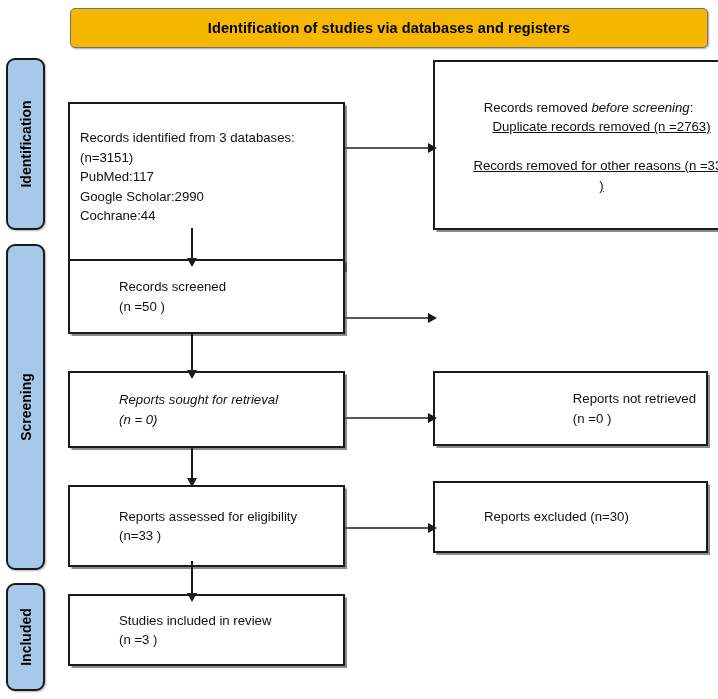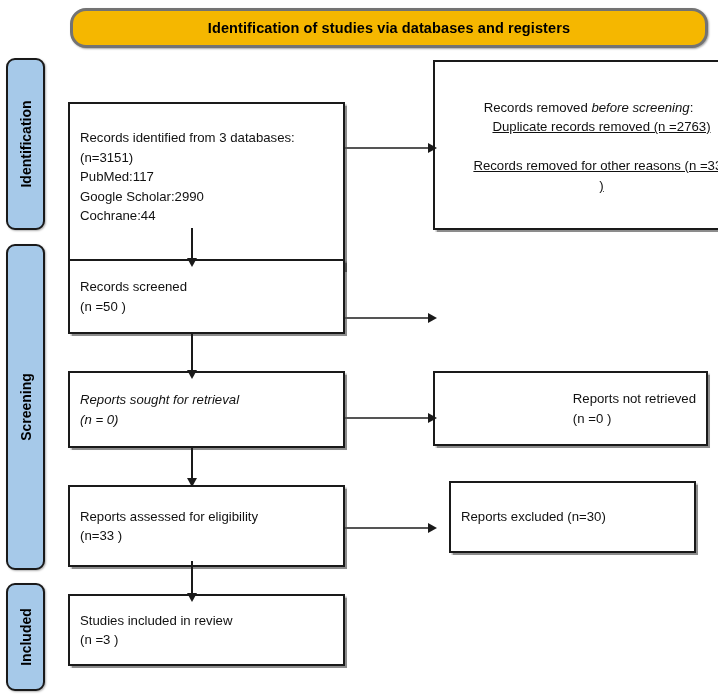--- a/index.html
+++ b/index.html
@@ -19,22 +19,22 @@
   }
 
   
   .header-banner {
     position: absolute;
     left: 70px;
     top: 8px;
     width: 638px;
     height: 40px;
     background: #F5B700;
-    border: 3px solid #737373;
-    border-radius: 16px;
+    border: 1px solid #737373;
+    border-radius: 5px;
     box-sizing: border-box;
     display: flex;
     align-items: center;
     justify-content: center;
     box-shadow: 1px 1px 2px rgba(0,0,0,0.35);
   }
   .header-banner span {
     font-size: 14.5px;
     font-weight: bold;
     color: #000000;
@@ -77,33 +77,33 @@
     box-shadow: 1.5px 1.5px 1px rgba(0,0,0,0.45);
     padding: 0;
   }
   .flow-box .box-text {
     font-size: 13.2px;
     line-height: 19.5px;
     color: #111111;
     padding: 0 10px;
     white-space: pre-line;
   }
-  .flow-box.pad-mid   { display: flex; align-items: center; }
+  .flow-box.pad-mid   { display: flex; align-items: center; padding-left: 39px; }
   .flow-box.pad-top   { display: flex; align-items: flex-start; }
   .flow-box.pad-top .box-text { padding-top: 24px; }
 
   
   #box-identified       { left: 68px;  top: 60px;  width: 277px; height: 168px; margin-top: 42px; }
   #box-removed          { left: 433px; top: 60px;  width: 311px; height: 170px; text-align: center; }
   #box-screened         { left: 68px;  top: 259px; width: 277px; height: 75px;  }
   #box-excluded         { left: 433px; top: 259px; width: 275px; height: 72px;  }
   #box-sought           { left: 68px;  top: 371px; width: 277px; height: 77px; font-style: italic;  }
   #box-not-retrieved    { left: 433px; top: 371px; width: 275px; height: 75px; justify-content: flex-end;  }
   #box-assessed         { left: 68px;  top: 485px; width: 277px; height: 82px;  }
-  #box-reports-excluded { left: 449px; top: 481px; width: 247px; height: 72px;  }
+  #box-reports-excluded { left: 433px; top: 481px; width: 275px; height: 72px;  }
   #box-included         { left: 68px;  top: 594px; width: 277px; height: 72px;  }
 
   
   .box-text em { font-style: italic; }
   .indent { padding-left: 26px; display: block; text-decoration: underline; }
 
   
   .v-arrow {
     position: absolute;
     width: 2px;

